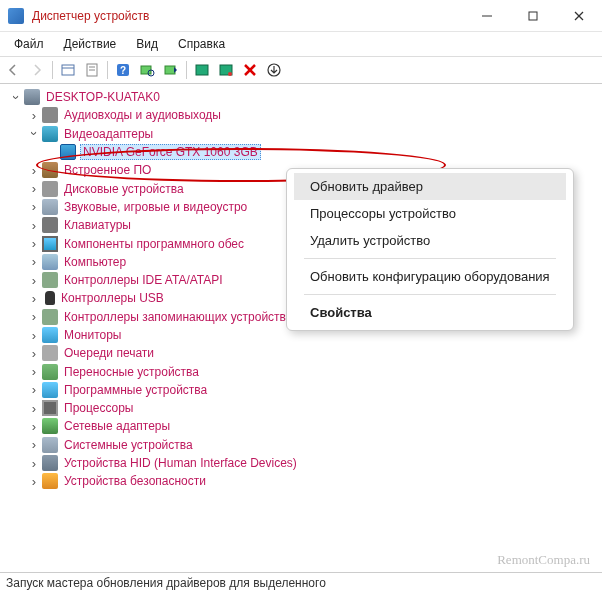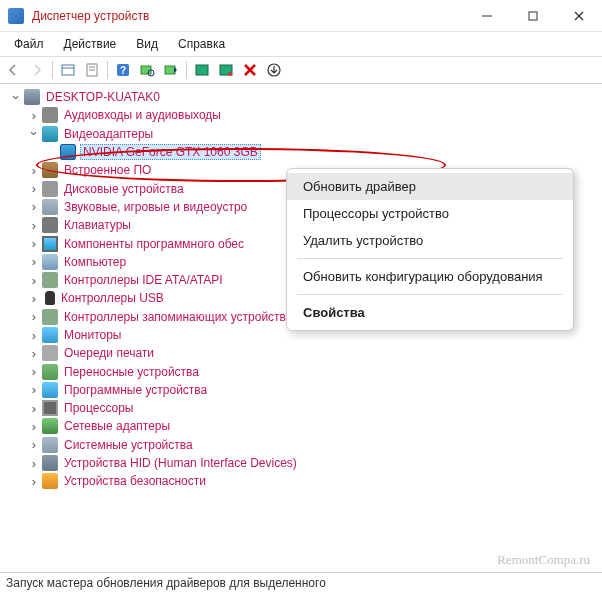--- a/index.html
+++ b/index.html
@@ -120,21 +120,21 @@
   }
 
   .ctxmenu {
     position: absolute;
     left: 286px; top: 168px;
     width: 288px;
     background: #fff;
     border: 1px solid #ccc;
     box-shadow: 3px 3px 8px rgba(0,0,0,.2);
     border-radius: 6px;
-    padding: 4px 0;
+    padding: 4px 7px;
     z-index: 10;
   }
   .ctxitem {
     padding: 6px 16px;
     font-size: 13px;
     color: #222;
   }
   .ctxitem.hover { background: #e8e8e8; }
   .ctxitem.bold { font-weight: 600; }
   .ctxsep { height: 1px; background: #ddd; margin: 4px 10px; }

